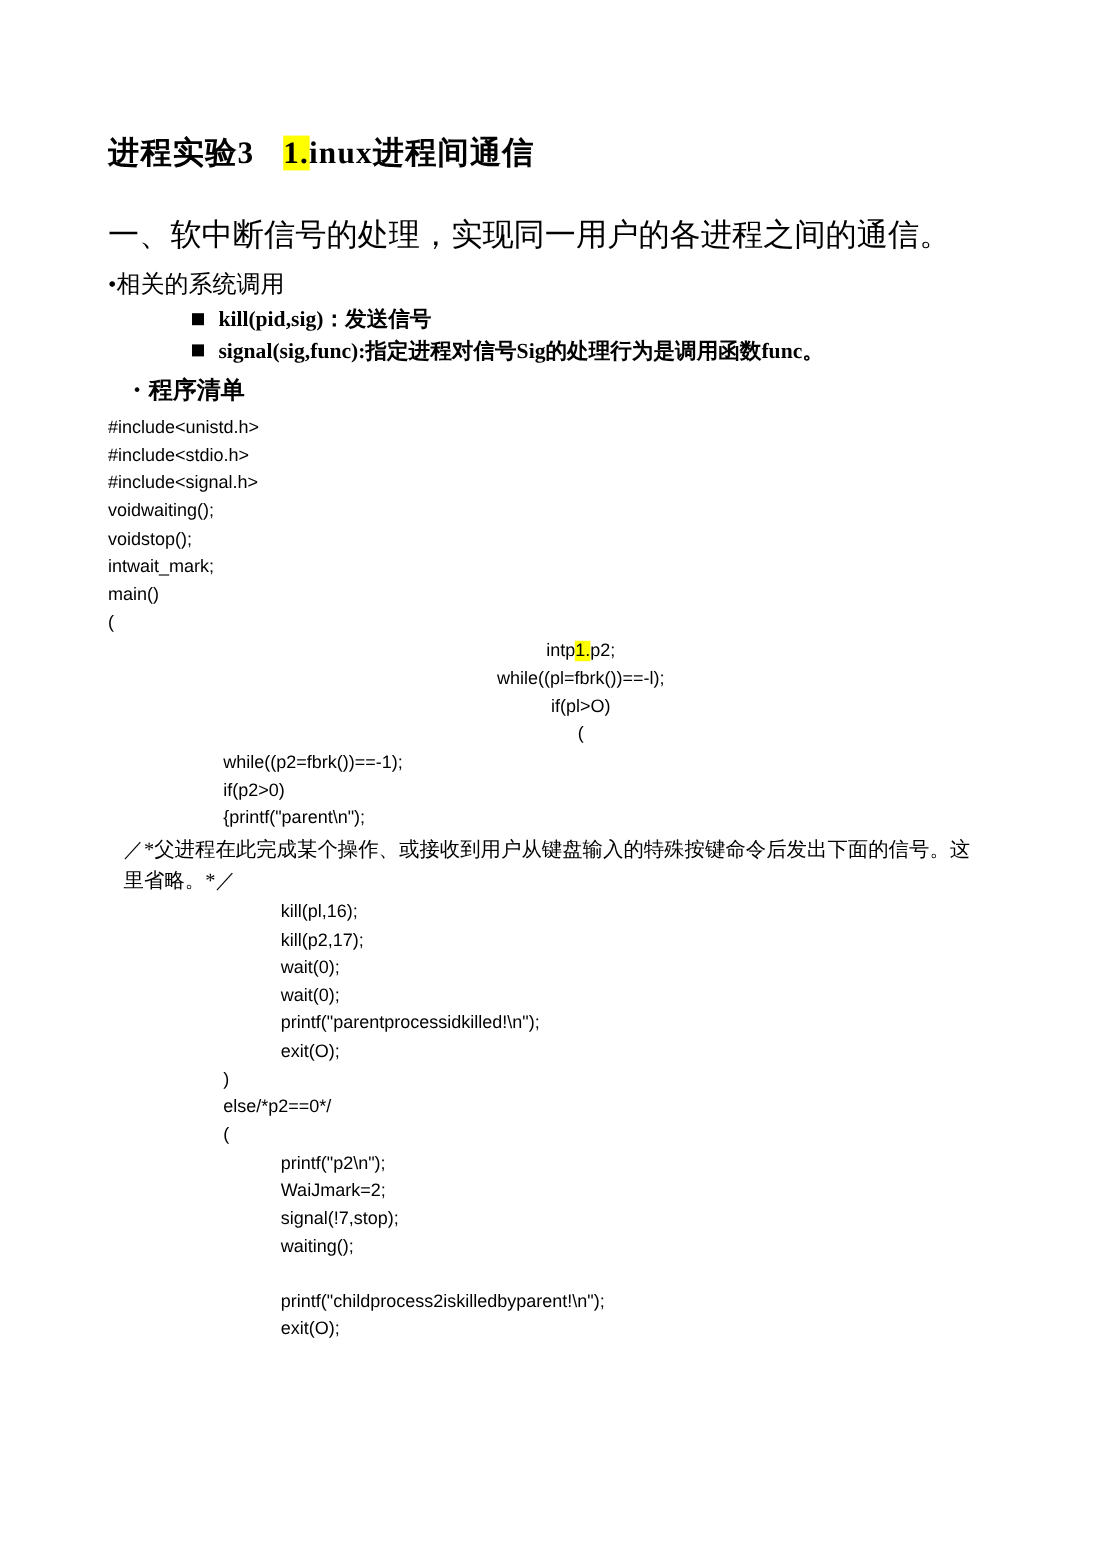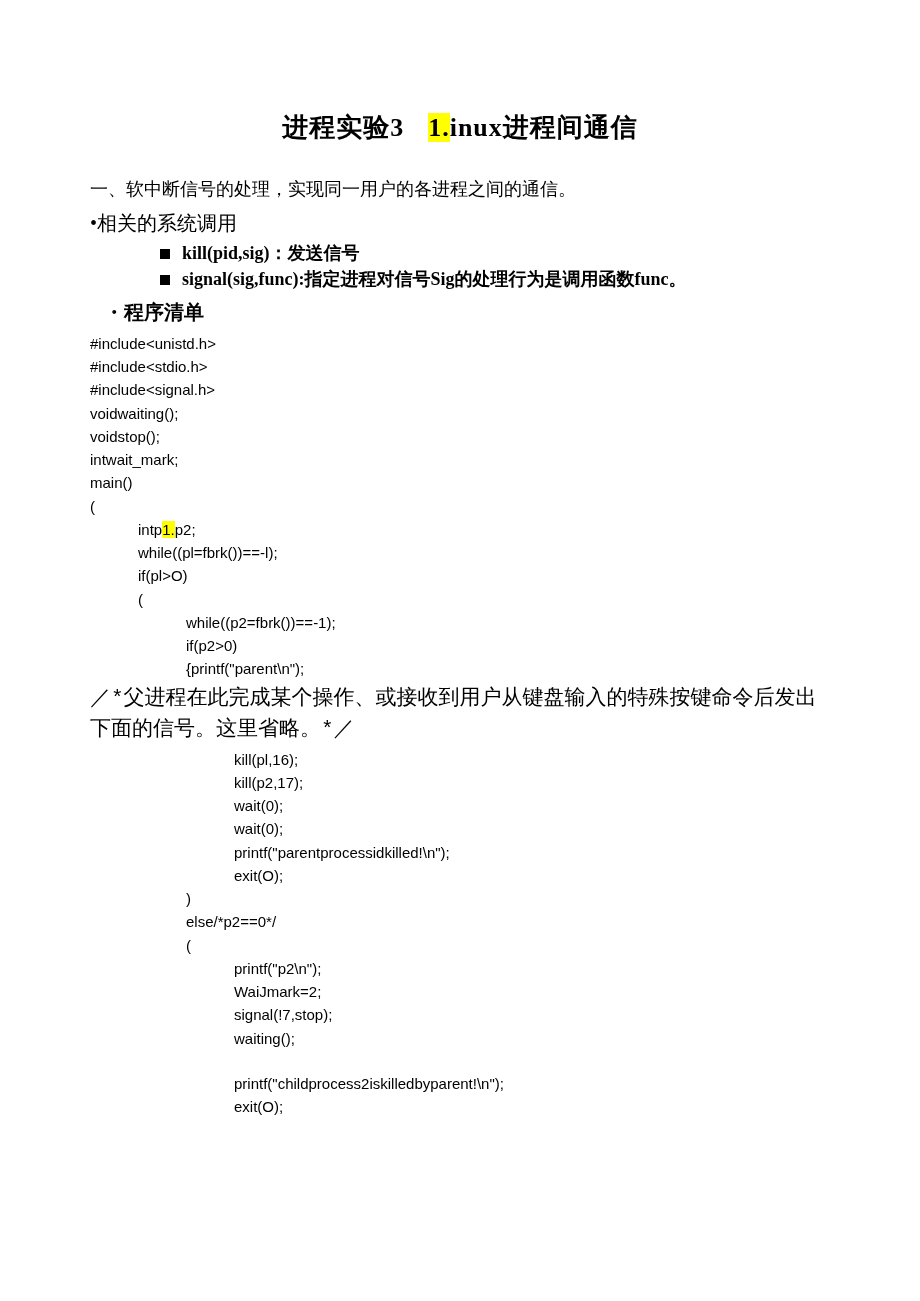--- a/index.html
+++ b/index.html
@@ -10,34 +10,34 @@
     color: #000;
   }
   .page {
     width: 920px;
     min-height: 1301px;
     margin: 0 auto;
     padding: 110px 90px 60px 90px;
     box-sizing: border-box;
   }
   .title {
-    text-align: center;
+    text-align: left;
     font-size: 26px;
     font-weight: bold;
     margin-bottom: 30px;
     letter-spacing: 1px;
   }
   .title .lead {
     margin-right: 24px;
   }
   .highlight {
     background: #ffff00;
   }
   .section-h1 {
-    font-size: 18px;
+    font-size: 26px;
     margin: 10px 0 6px 0;
     line-height: 1.6;
   }
   .bullet-h {
     font-size: 20px;
     font-weight: normal;
     margin: 6px 0 4px 0;
   }
   .sub-bullet {
     font-size: 18px;
@@ -58,28 +58,28 @@
     font-weight: bold;
     margin: 8px 0 6px 14px;
   }
   .code {
     font-family: Liberation Sans, sans-serif;
     font-size: 15px;
     line-height: 1.55;
     white-space: pre;
   }
   .code-indent0 { margin-left: 0; }
-  .code-indent1 { margin-left: 48px; }
+  .code-indent1 { margin-left: 48px; text-align: center; }
   .code-indent2 { margin-left: 96px; }
   .code-indent3 { margin-left: 144px; }
   .code-para {
-    font-family: Liberation Mono, monospace;
-    font-size: 21px;
+    font-family: Liberation Serif, serif;
+    font-size: 17px;
     line-height: 1.5;
-    margin: 2px 0;
+    margin: 2px 13px;
   }
   .blank-line { height: 22px; }
 </style>
 </head>
 <body>
 
 <div class="page">
 
   <div class="title">
     <span class="lead">进程实验3</span><span class="highlight">1.</span><span>inux进程间通信</span>

